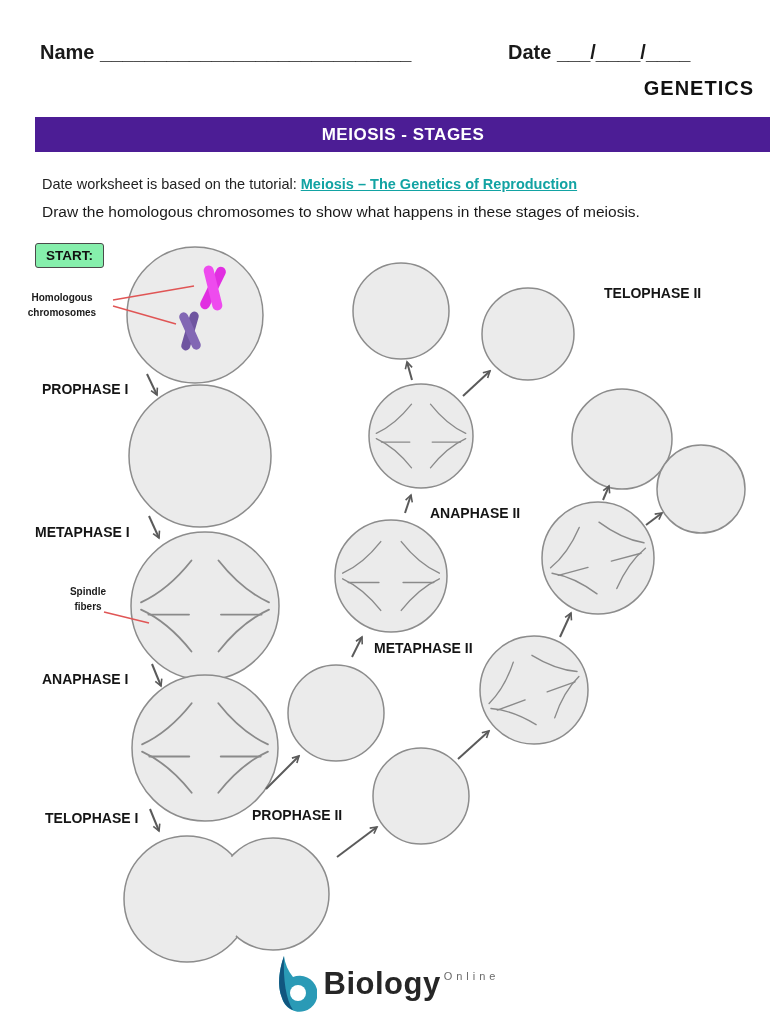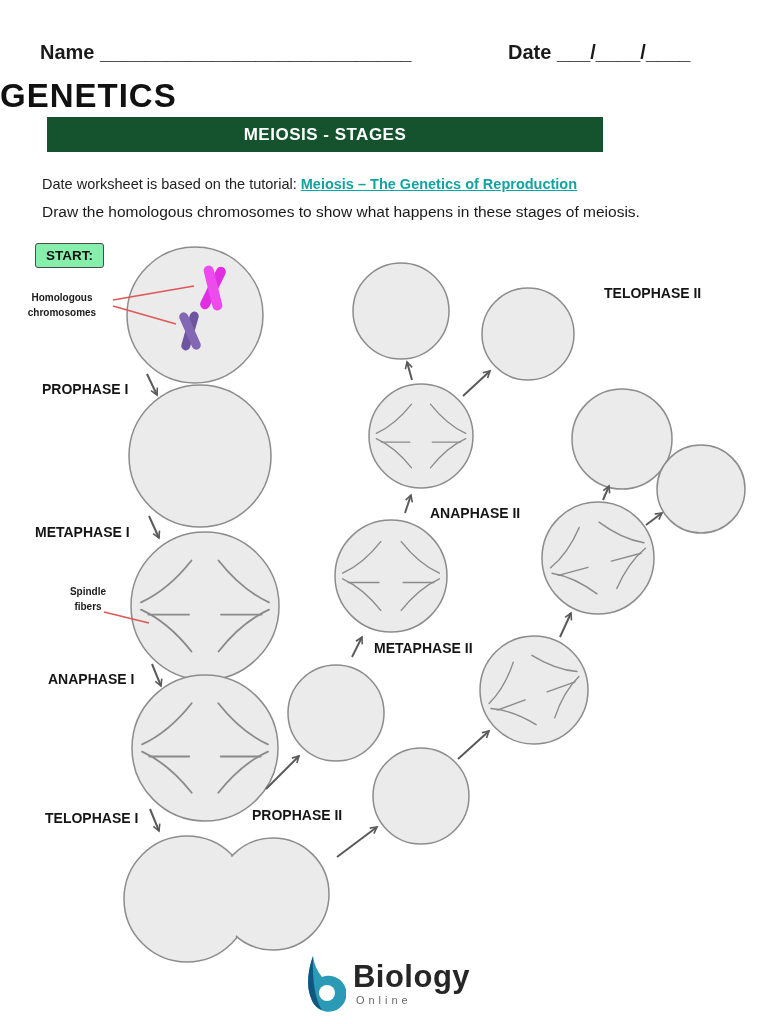--- a/index.html
+++ b/index.html
@@ -2,40 +2,40 @@
 <html><head>
 <meta charset="utf-8">
 <style>
   html, body { margin: 0; padding: 0; background: #ffffff; }
   .page {
     position: relative; width: 770px; height: 1024px; background: #ffffff;
     font-family: "Liberation Sans", sans-serif; color: #111; overflow: hidden;
   }
   .abs { position: absolute; white-space: nowrap; }
   .hdr { font-size: 20px; font-weight: bold; color: #1a1a1a; }
-  .title { left: 0; right: 0; text-align: left; font-size: 33px; font-weight: bold; letter-spacing: 1px; color: #111; }
+  .title { left: 0; right: 16px; text-align: right; font-size: 20px; font-weight: bold; letter-spacing: 1px; color: #111; }
   .banner {
-    left: 35px; top: 117px; width: 556px; height: 35px; background: #14532d;
+    left: 35px; top: 117px; width: 736px; height: 35px; background: #4c1d95;
     color: #ffffff; font-weight: bold; font-size: 17px; letter-spacing: 0.5px;
-    display: flex; align-items: center; justify-content: center; margin-left: 12px;
+    display: flex; align-items: center; justify-content: center;
   }
   .tutorial { left: 42px; top: 176px; font-size: 14.5px; color: #222; }
   .tutorial a { color: #12a3a3; font-weight: bold; text-decoration: underline; cursor: pointer; }
   .instruction { left: 42px; top: 203px; font-size: 15.5px; color: #1a1a1a; }
   .start-box {
     left: 35px; top: 243px; border: 1.6px solid #4a4a4a; border-radius: 3px;
     padding: 4px 10px; font-size: 13.5px; font-weight: bold; background: #86efac;
   }
   .stage-label { font-size: 14px; font-weight: bold; color: #151515; }
   .small-label { font-size: 10px; font-weight: 600; color: #1a1a1a; text-align: center; line-height: 15px; white-space: normal; }
   svg.diagram { position: absolute; left: 0; top: 0; pointer-events: none; }
   svg .cell { fill: #ebebeb; stroke: #8c8c8c; stroke-width: 1.5; }
   svg .patch { fill: #ebebeb; stroke: none; }
   .footer { position: absolute; left: 0; right: 0; bottom: 12px; display: flex; align-items: center; justify-content: center; gap: 7px; }
-  .brand-text { display: flex; flex-direction: column; line-height: 1; }
+  .brand-text { display: flex; flex-direction: row; line-height: 1; }
   .brand-name { font-size: 31px; font-weight: bold; color: #262626; letter-spacing: 0.5px; }
   .brand-sub { font-size: 11px; color: #6a6a6a; letter-spacing: 4px; margin-top: 3px; padding-left: 3px; }
 </style>
 </head>
 <body>
 
 <div class="page">
 
   <div class="abs hdr" style="left:40px; top:41px">Name ____________________________</div>
   <div class="abs hdr" style="left:508px; top:41px">Date ___/____/____</div>
@@ -154,21 +154,21 @@
       <line x1="104" y1="612" x2="149" y2="623"></line>
     </g>
   </svg>
 
   <div class="abs start-box">START:</div>
   <div class="abs small-label" style="left:10px; top:290px; width:104px">Homologous chromosomes</div>
   <div class="abs small-label" style="left:56px; top:584px; width:64px">Spindle fibers</div>
 
   <div class="abs stage-label" style="left:42px; top:381px">PROPHASE I</div>
   <div class="abs stage-label" style="left:35px; top:524px">METAPHASE I</div>
-  <div class="abs stage-label" style="left:48px; top:671px">ANAPHASE I</div>
+  <div class="abs stage-label" style="left:42px; top:671px">ANAPHASE I</div>
   <div class="abs stage-label" style="left:45px; top:810px">TELOPHASE I</div>
   <div class="abs stage-label" style="left:252px; top:807px">PROPHASE II</div>
   <div class="abs stage-label" style="left:374px; top:640px">METAPHASE II</div>
   <div class="abs stage-label" style="left:430px; top:505px">ANAPHASE II</div>
   <div class="abs stage-label" style="left:604px; top:285px">TELOPHASE II</div>
 
   <div class="footer">
     <svg width="46" height="58" viewBox="0 0 46 58">
       <path d="M13 2 C8 16 6 32 11 44 A18 18 0 1 0 22 23 C17 17 14 10 13 2 Z" fill="#2a9ab6"></path>
       <path d="M13 2 C8 16 6 32 11 44 C13 50 17 54 22 56 C15 46 12 26 13 2 Z" fill="#11567f"></path>

